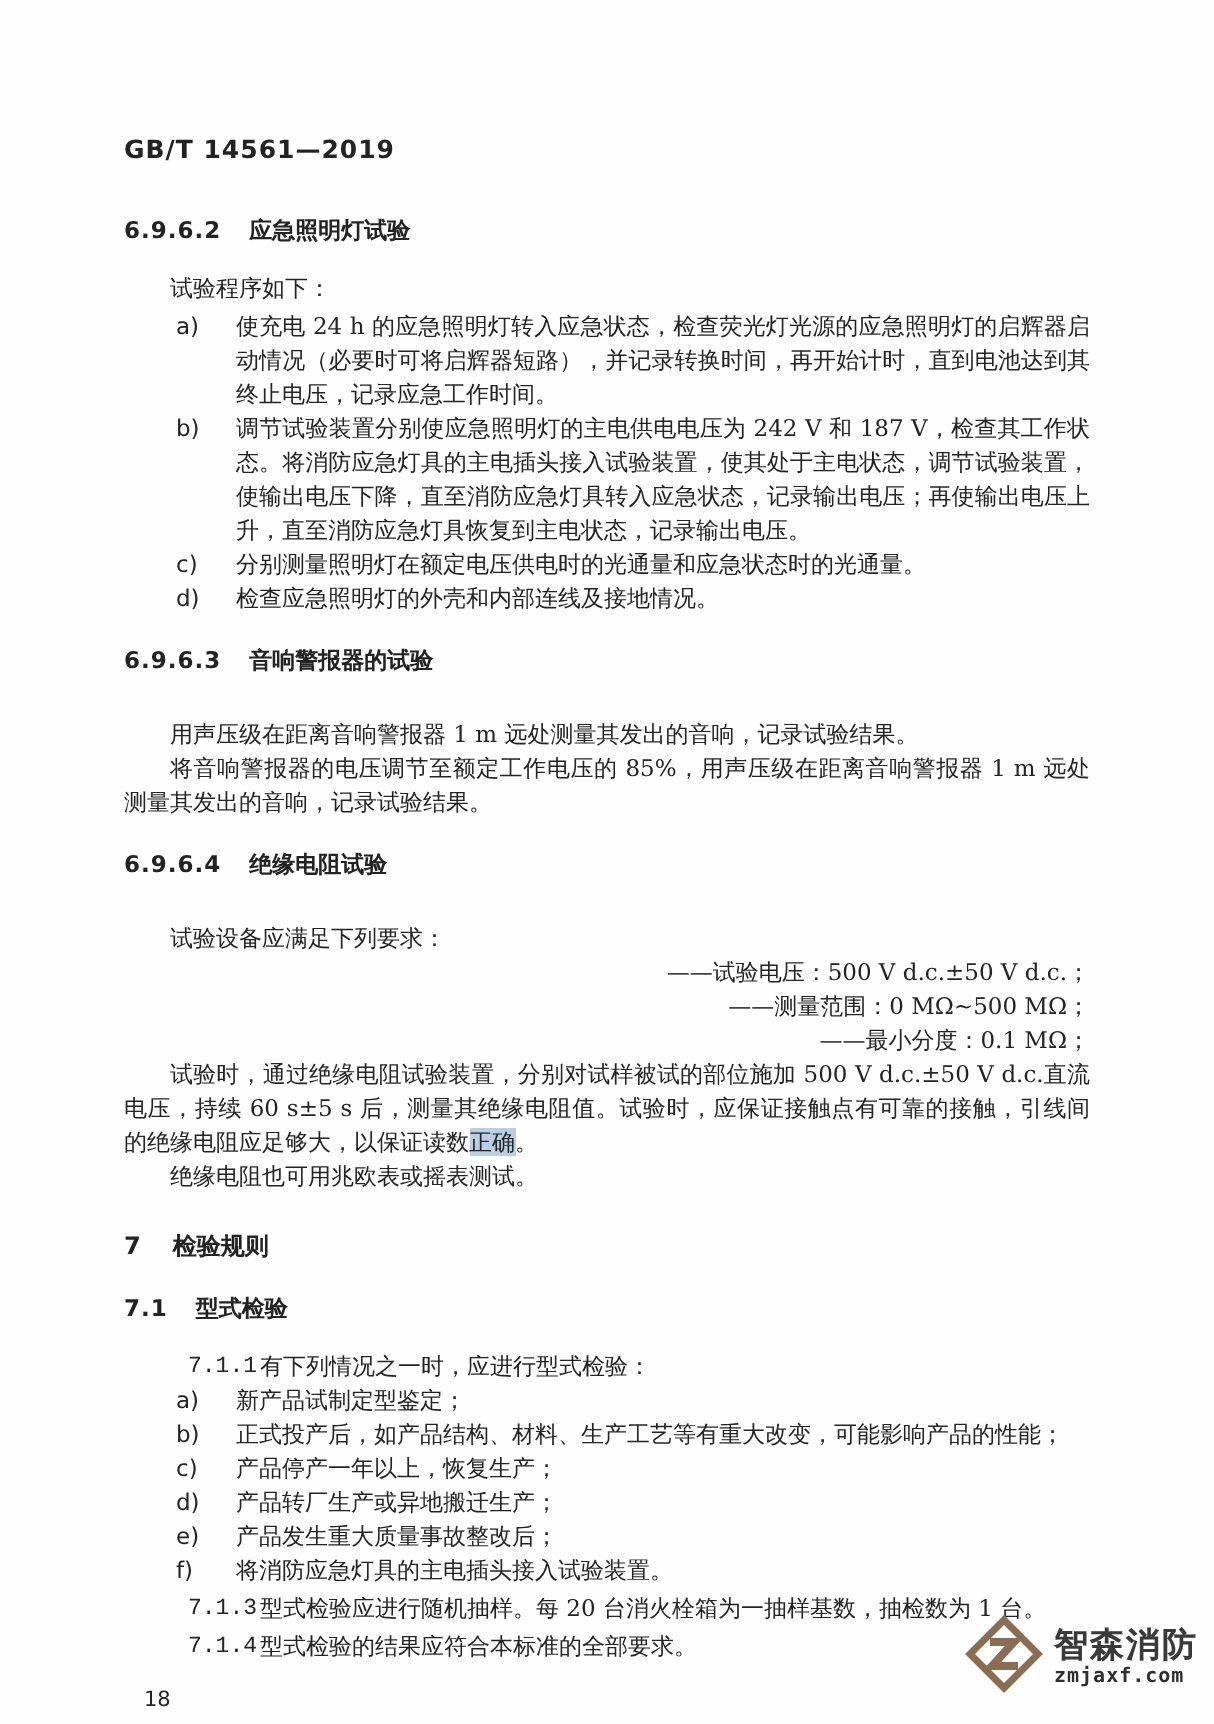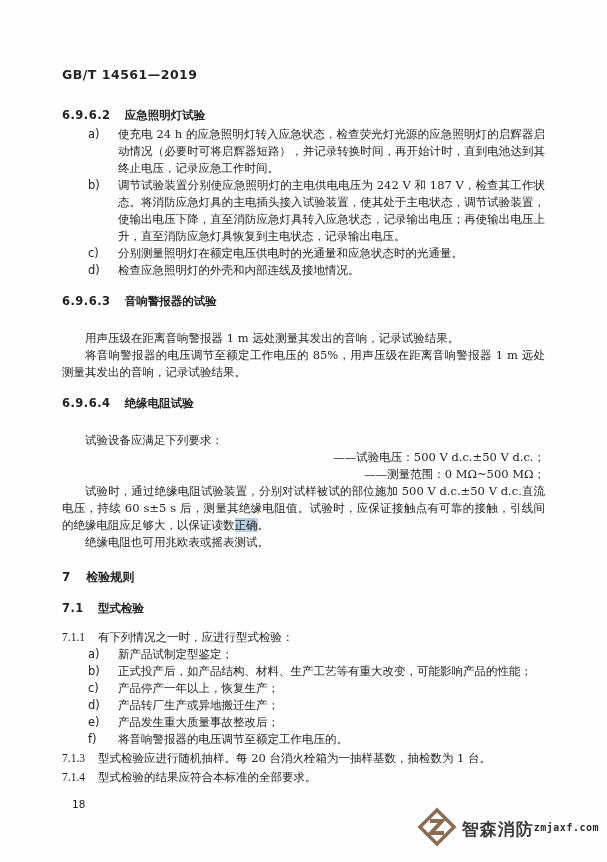--- a/index.html
+++ b/index.html
@@ -36,55 +36,57 @@
   .para{text-align:justify;text-indent:2em;}
   .alpha-list{margin-left:26px;}
   .li{display:flex;}
   .li .lbl{flex:0 0 30px;font-family:"DejaVu Sans","Liberation Sans",sans-serif;}
   .li .txt{flex:1;text-align:justify;}
   .dash-list{margin-left:26px;}
   .dash-item{text-align:right;}
   .clause{display:flex;}
   .clause .cnum{
     flex:0 0 36px;
-    font-family:Liberation Serif, serif;
+    font-family:Liberation Mono, monospace;
     font-weight:normal;
+    margin-left:32px;
   }
   .clause .ctxt{flex:1;text-align:justify;}
   .hl{background:#b9cfe6;}
   .page-number{
     margin-top:10px;margin-left:10px;
     font-family:"DejaVu Sans","Liberation Sans",sans-serif;
     font-size:10.5px;
   }
   .watermark{
     position:absolute;right:8px;bottom:10px;
     display:flex;align-items:center;gap:5px;
   }
-  .wm-text{display:flex;flex-direction:row;line-height:1;}
+  .wm-text{display:flex;flex-direction:column;line-height:1;}
   .wm-brand{
     font-family:"DejaVu Sans","Liberation Sans",sans-serif;
     font-weight:bold;font-size:17px;color:#3a3a3a;letter-spacing:1px;
   }
   .wm-site{
     font-family:"DejaVu Sans Mono","Liberation Mono",monospace;
     font-weight:bold;font-size:10px;color:#2e2e2e;margin-top:2px;letter-spacing:.5px;
   }
 </style>
 </head>
 <body>
 
 <div class="page">
 
   <div class="doc-header">GB/T 14561—2019</div>
 
   <div class="h3 mt24">
     <span class="num">6.9.6.2</span>
     <span class="ttl">应急照明灯试验</span>
   </div>
+  <div class="para mt12">试验程序如下：</div>
   <div class="alpha-list mt2">
     <div class="li">
       <span class="lbl">a)</span>
       <span class="txt">使充电 24 h 的应急照明灯转入应急状态，检查荧光灯光源的应急照明灯的启辉器启动情况（必要时可将启辉器短路），并记录转换时间，再开始计时，直到电池达到其终止电压，记录应急工作时间。</span>
     </div>
     <div class="li">
       <span class="lbl">b)</span>
       <span class="txt">调节试验装置分别使应急照明灯的主电供电电压为 242 V 和 187 V，检查其工作状态。将消防应急灯具的主电插头接入试验装置，使其处于主电状态，调节试验装置，使输出电压下降，直至消防应急灯具转入应急状态，记录输出电压；再使输出电压上升，直至消防应急灯具恢复到主电状态，记录输出电压。</span>
     </div>
     <div class="li">
@@ -105,20 +107,21 @@
   <div class="para">将音响警报器的电压调节至额定工作电压的 85%，用声压级在距离音响警报器 1 m 远处测量其发出的音响，记录试验结果。</div>
 
   <div class="h3 mt14">
     <span class="num">6.9.6.4</span>
     <span class="ttl">绝缘电阻试验</span>
   </div>
   <div class="para mt10">试验设备应满足下列要求：</div>
   <div class="dash-list">
     <div class="dash-item">——试验电压：500 V d.c.±50 V d.c.；</div>
     <div class="dash-item">——测量范围：0 MΩ~500 MΩ；</div>
+    <div class="dash-item">——最小分度：0.1 MΩ；</div>
   </div>
   <div class="para"><span>试验时，通过绝缘电阻试验装置，分别对试样被试的部位施加 500 V d.c.±50 V d.c.直流电压，持续 60 s±5 s 后，测量其绝缘电阻值。试验时，应保证接触点有可靠的接触，引线间的绝缘电阻应足够大，以保证读数</span><span class="hl">正确</span><span>。</span></div>
   <div class="para">绝缘电阻也可用兆欧表或摇表测试。</div>
 
   <div class="h2 mt18">
     <span class="num">7</span>
     <span class="ttl">检验规则</span>
   </div>
 
   <div class="h3 mt14">
@@ -146,21 +149,21 @@
     <div class="li">
       <span class="lbl">d)</span>
       <span class="txt">产品转厂生产或异地搬迁生产；</span>
     </div>
     <div class="li">
       <span class="lbl">e)</span>
       <span class="txt">产品发生重大质量事故整改后；</span>
     </div>
     <div class="li">
       <span class="lbl">f)</span>
-      <span class="txt">将音响警报器的电压调节至额定工作电压的。</span>
+      <span class="txt">将消防应急灯具的主电插头接入试验装置。</span>
     </div>
   </div>
 
   <div class="clause mt2">
     <span class="cnum">7.1.3</span>
     <span class="ctxt">型式检验应进行随机抽样。每 20 台消火栓箱为一抽样基数，抽检数为 1 台。</span>
   </div>
   <div class="clause mt2">
     <span class="cnum">7.1.4</span>
     <span class="ctxt">型式检验的结果应符合本标准的全部要求。</span>

